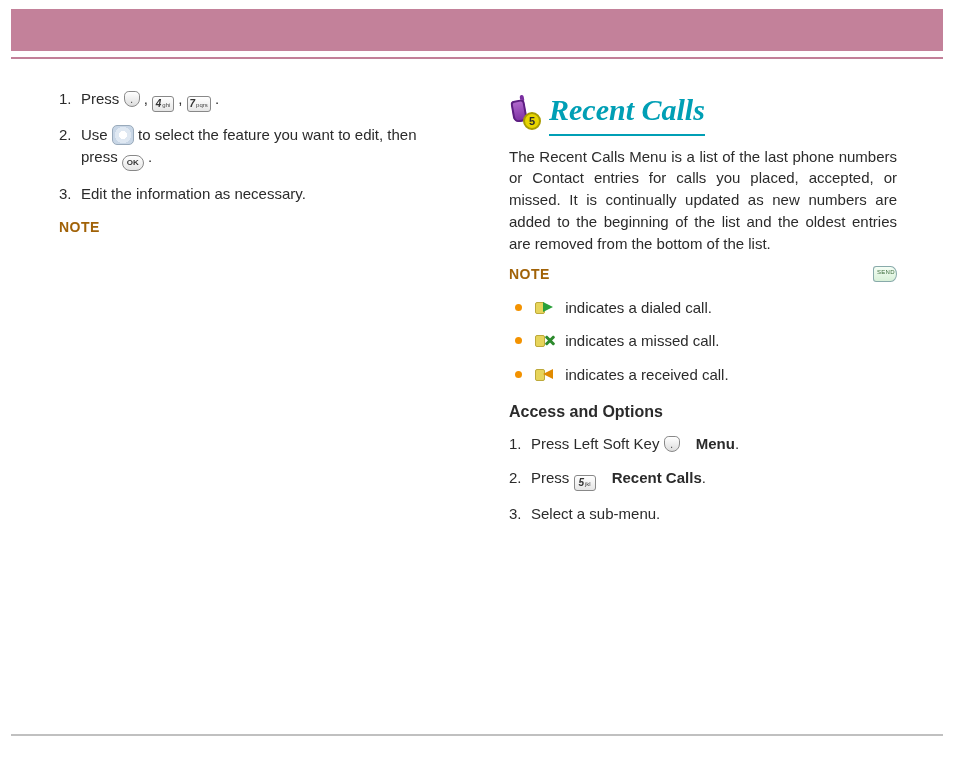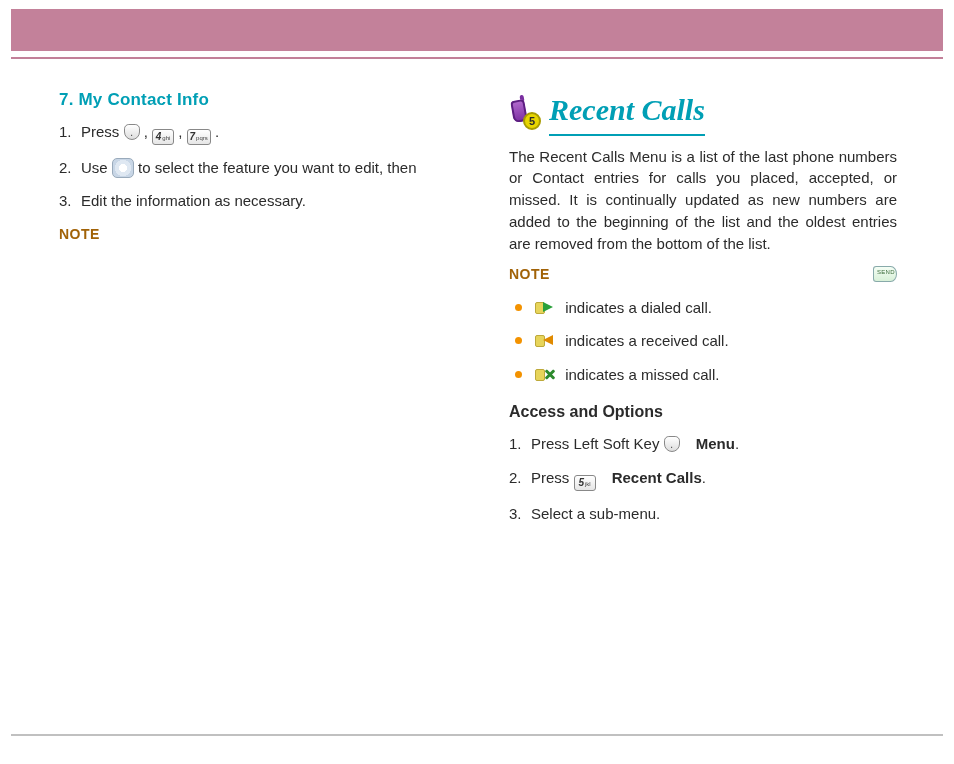--- a/index.html
+++ b/index.html
@@ -265,36 +265,40 @@
 </head>
 <body>
 
 <div class="page">
   <div class="top-band"></div>
   <div class="top-rule"></div>
 
   <div class="columns">
 
     <div class="col left">
-      <div class="h-mycontact">7. My Contact Info</div>
 
       <ol class="steps">
         <li>
           <span>Press </span>
           <span class="key soft"></span>
           <span> , </span>
           <span class="key num"><b>4</b><small>ghi</small></span>
           <span> , </span>
           <span class="key num"><b>7</b><small>pqrs</small></span>
           <span> .</span>
         </li>
         <li>
           <span>Use </span>
           <span class="key nav"></span>
           <span> to select the feature you want to edit, then</span>
+          <span class="indent-line">
+            <span>press </span>
+            <span class="key ok">OK</span>
+            <span> .</span>
+          </span>
         </li>
         <li>Edit the information as necessary.</li>
       </ol>
 
       <div class="note-label">NOTE</div>
     </div>
 
     <div class="col right">
 
       <div class="rc-header">
@@ -312,26 +316,26 @@
         <span class="note-label" style="margin:0">NOTE</span>
         <span class="send-icon"></span>
       </div>
 
       <ul class="calltypes">
         <li>
           <span class="ct-icon ct-dialed"><span class="ct-phone"></span><span class="arrow"></span></span>
           <span> indicates a dialed call.</span>
         </li>
         <li>
+          <span class="ct-icon ct-missed"><span class="ct-phone"></span><span class="x1"></span><span class="x2"></span></span>
+          <span> indicates a missed call.</span>
+        </li>
+        <li>
           <span class="ct-icon ct-received"><span class="ct-phone"></span><span class="arrow"></span></span>
           <span> indicates a received call.</span>
-        </li>
-        <li>
-          <span class="ct-icon ct-missed"><span class="ct-phone"></span><span class="x1"></span><span class="x2"></span></span>
-          <span> indicates a missed call.</span>
         </li>
       </ul>
 
       <div class="sub-h">Access and Options</div>
 
       <ol class="steps">
         <li>
           <span>Press Left Soft Key </span>
           <span class="key soft"></span>
           <b class="inline-strong">Menu</b><span>.</span>

